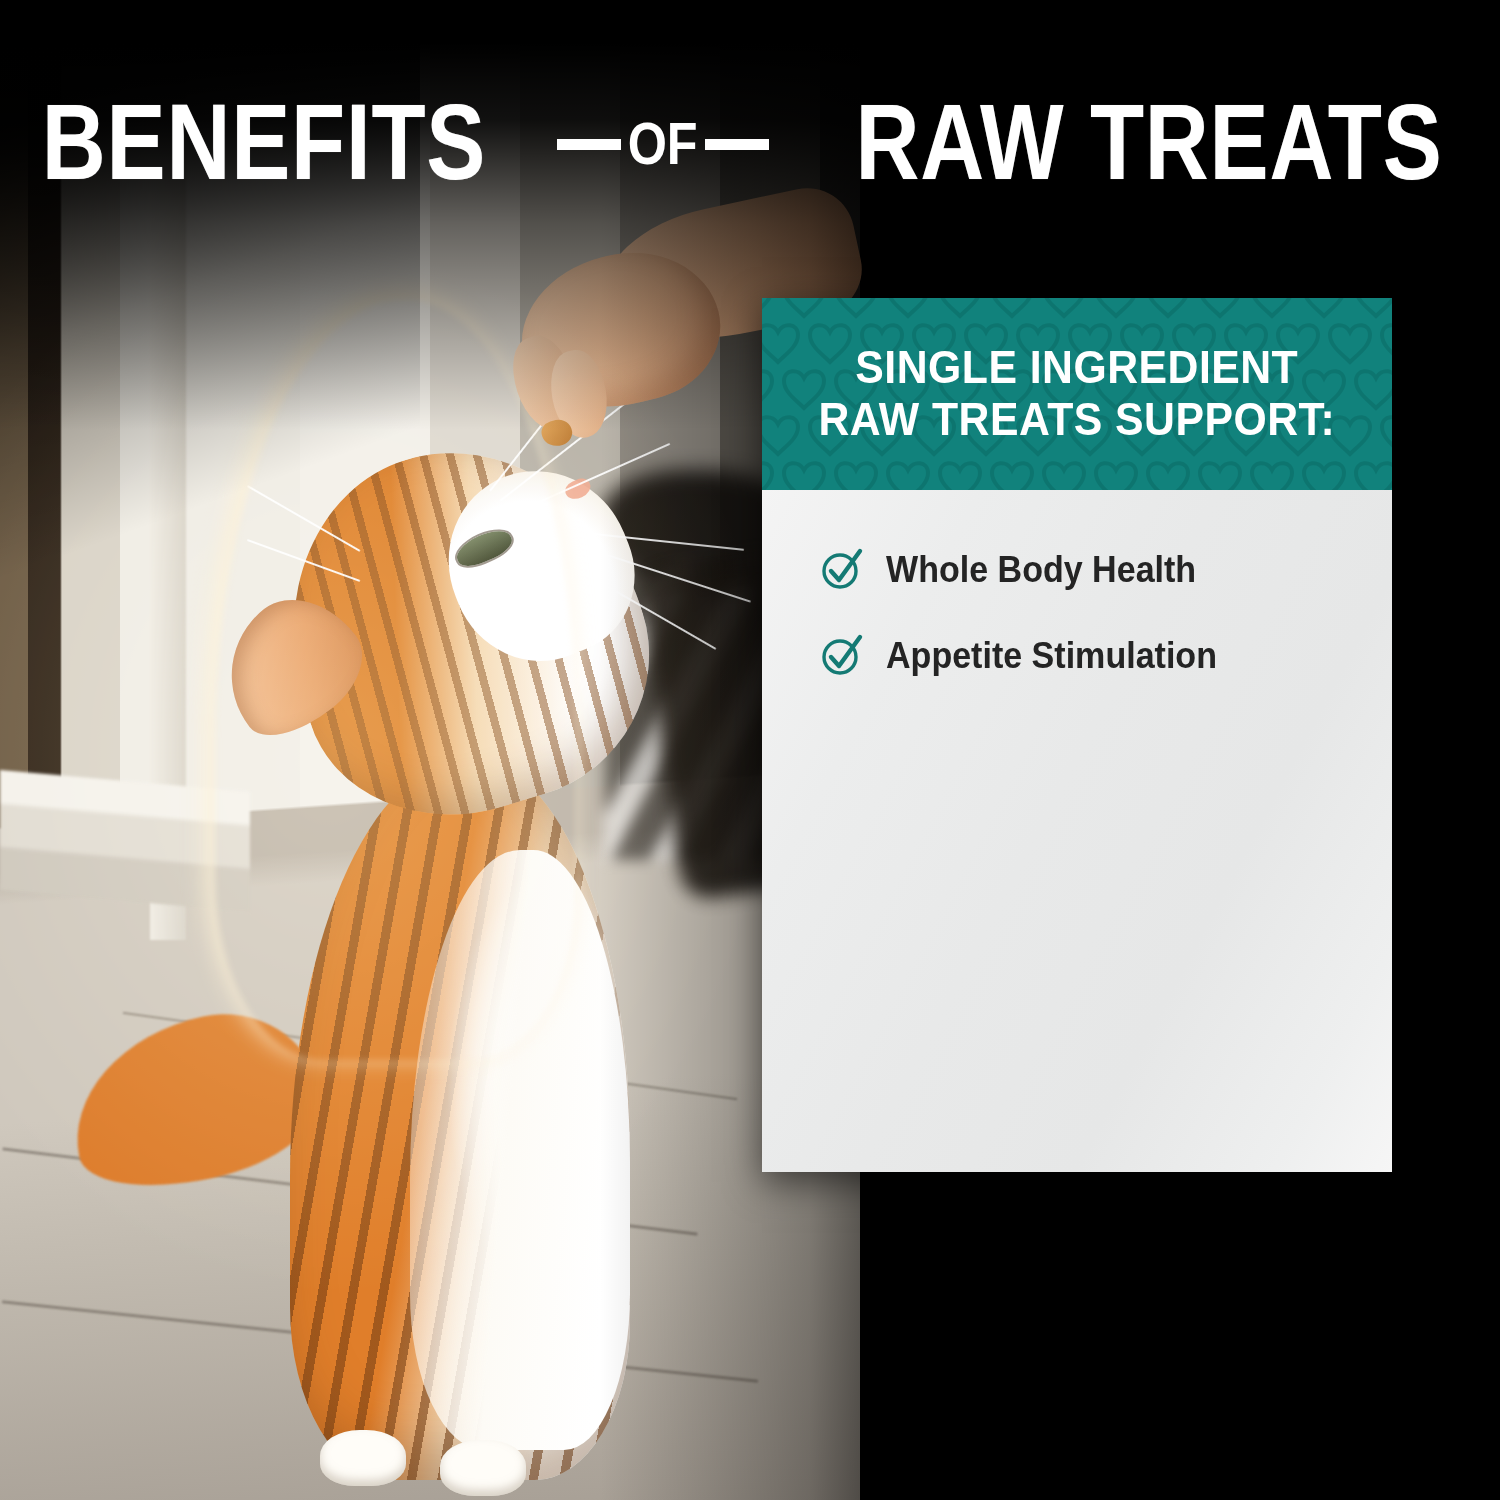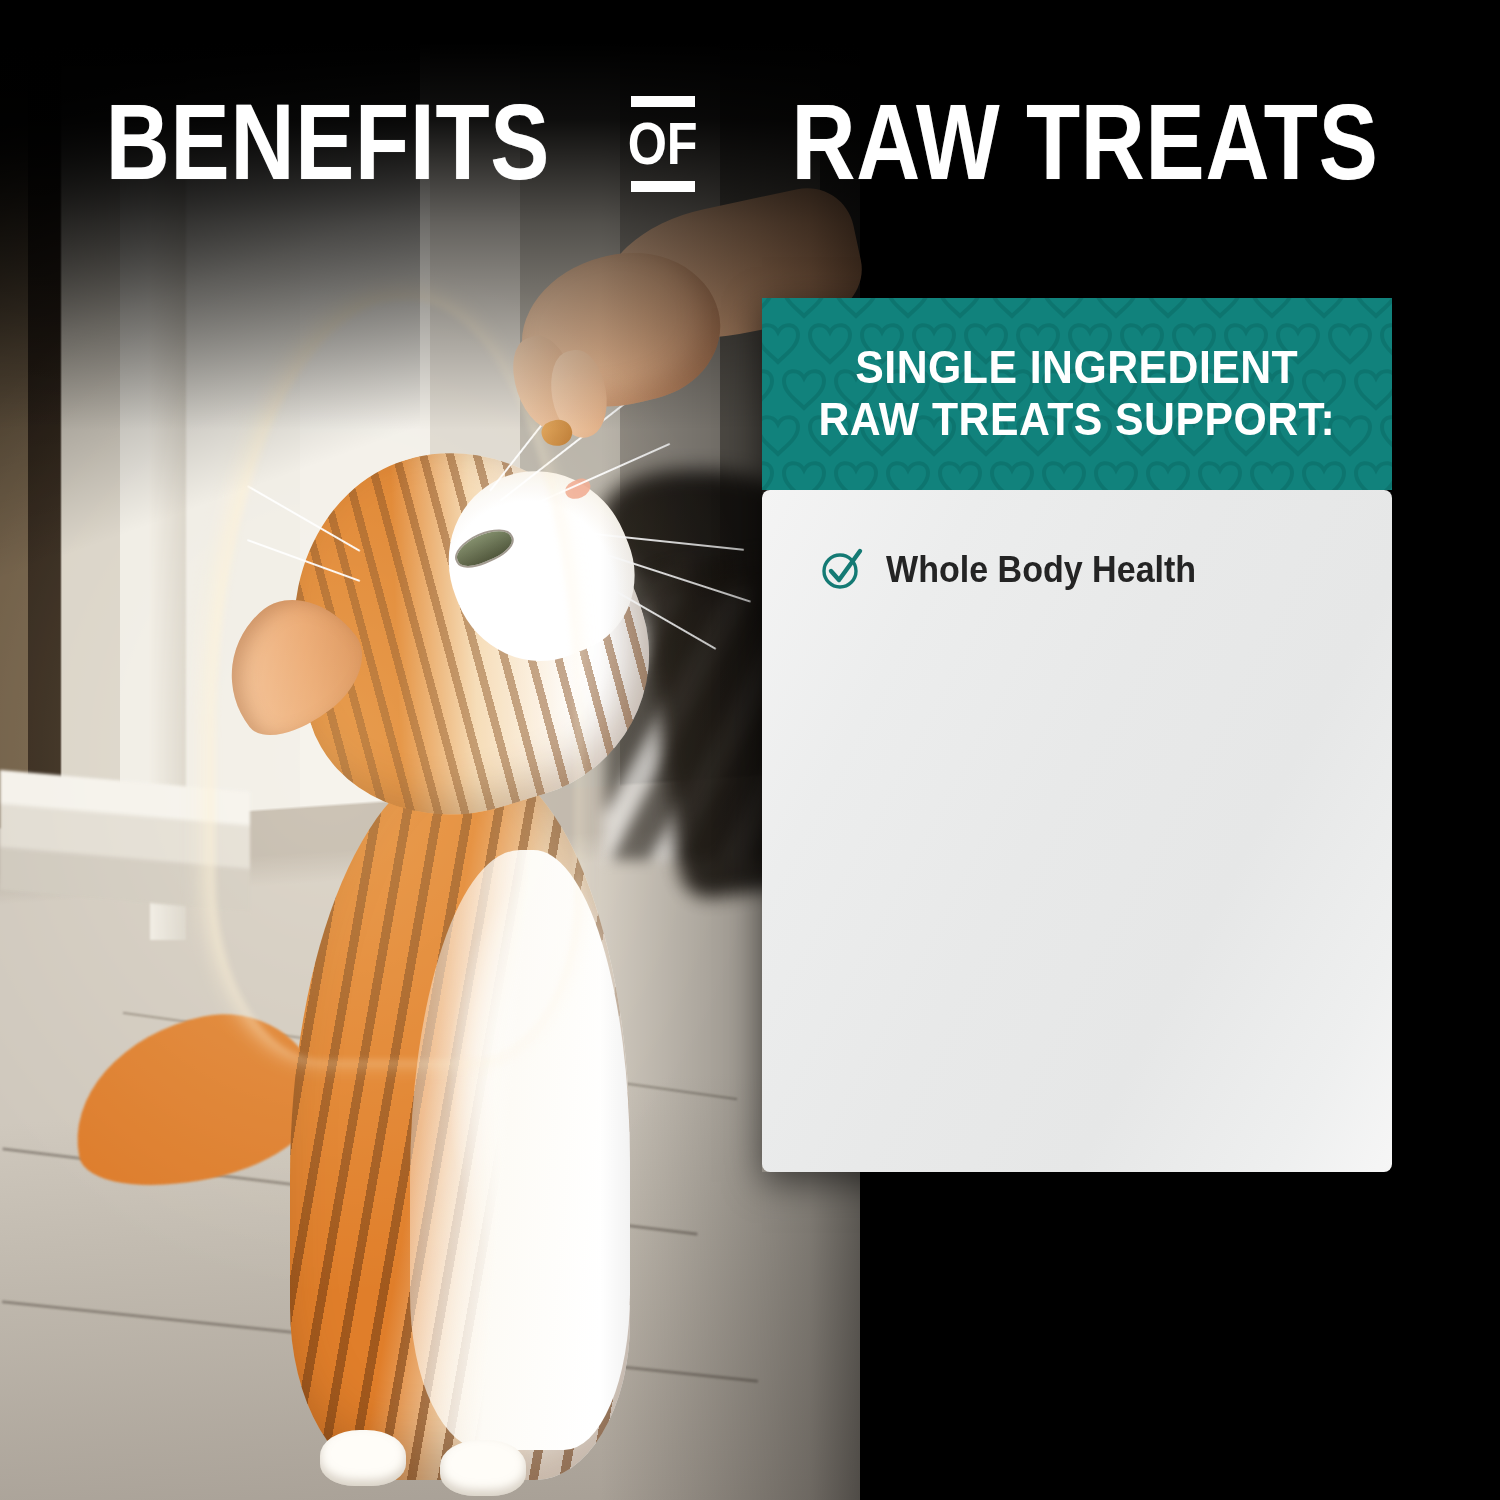--- a/index.html
+++ b/index.html
@@ -195,21 +195,21 @@
     line-height:1;
     letter-spacing:1px;
     white-space:nowrap;
     display:flex;align-items:center;justify-content:center;gap:22px;
   }
   .hl-word{
     transform:scaleX(.82);transform-origin:center;
     text-shadow:0 0 1px rgba(255,255,255,.4);
   }
   .hl-of{
-    display:inline-flex;flex-direction:column;align-items:center;
+    display:inline-flex;flex-direction:row;align-items:center;
     transform:translateY(2px);
   }
   .hl-of .bar{width:64px;height:11px;background:#fff;}
   .hl-of .ofword{
     font-size:60px;line-height:1;padding:7px 0;transform:scaleX(.84);
     letter-spacing:0px;
   }
 
   
   .card{
@@ -237,21 +237,20 @@
     padding:0 26px;
     transform:scaleX(.93);
   }
   .card-head-text div{white-space:nowrap;}
 
   .card-body{
     position:relative;height:682px;
     background:
       linear-gradient(118deg,#f4f4f4 0%, #eceded 22%, #e8e9e9 46%, #e6e7e7 68%, #eeefef 88%, #f6f6f6 100%);
     padding:36px 24px 0 58px;
-    border-radius:8px;
   }
   .blist{list-style:none;margin:0;padding:0;}
   .bitem{
     display:flex;align-items:center;gap:22px;
     height:86px;
   }
   .chk{width:44px;height:44px;flex:0 0 44px;display:block;}
   .bitem span.lbl{
     color:#242424;font-weight:700;font-size:37px;line-height:1;
     transform:scaleX(.92);transform-origin:left center;
@@ -368,18 +367,25 @@
             <path d="M11 24 L19 33 L40 4" fill="none" stroke="#147a74" stroke-width="4.4" stroke-linecap="round" stroke-linejoin="round"></path>
           </svg>
           <span class="lbl">Whole Body Health</span>
         </li>
 
 
 
 
 
 
+        <li class="bitem">
+          <svg class="chk" viewBox="0 0 44 44">
+            <circle cx="20" cy="24" r="16" fill="none" stroke="#147a74" stroke-width="3.4"></circle>
+            <path d="M11 24 L19 33 L40 4" fill="none" stroke="#147a74" stroke-width="4.4" stroke-linecap="round" stroke-linejoin="round"></path>
+          </svg>
+          <span class="lbl">Appetite Stimulation</span>
+        </li>
 
       </ul>
     </div>
   </div>
 
 </div>
 
 </body></html>

